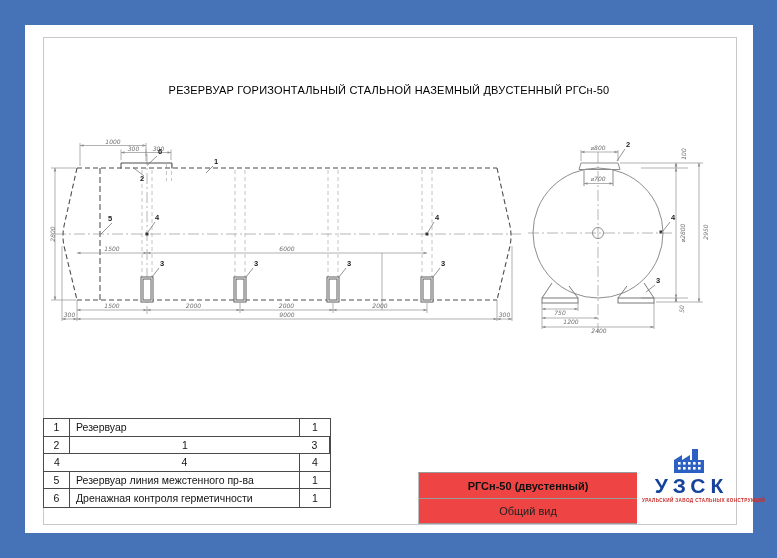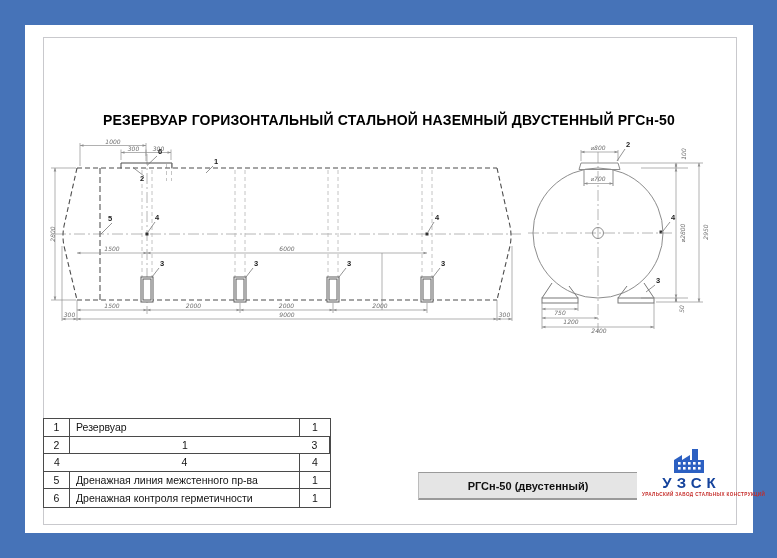--- a/index.html
+++ b/index.html
@@ -5,47 +5,47 @@
   html,body{margin:0;padding:0}
   body{
     width:777px;height:558px;position:relative;overflow:hidden;
     background:#4673b8;
     font-family:"Liberation Sans",sans-serif;
   }
   .page{position:absolute;left:25px;top:25px;width:728px;height:508px;background:#ffffff;}
   .frame{position:absolute;left:43px;top:37px;width:692px;height:486px;border:1px solid #c9c9cd;}
   .dwg-title{
     position:absolute;left:43px;top:84px;width:692px;text-align:center;
-    font-size:14px;font-weight:bold;color:#000;letter-spacing:.2px;white-space:nowrap;margin-top:28px;
+    font-size:11px;font-weight:normal;color:#000;letter-spacing:.2px;white-space:nowrap;
   }
   svg.drawing{position:absolute;left:0;top:0;}
 
   
   .parts{
     position:absolute;left:43px;top:418px;width:286px;
     display:grid;grid-template-columns:26px 1fr 30px;grid-auto-rows:17.5px;
     border:1px solid #4a4a4a;font-size:10.5px;color:#141414;background:#fff;
   }
   .parts .c{border-right:1px solid #4a4a4a;border-bottom:1px solid #4a4a4a;
     display:flex;align-items:center;padding:0 6px;white-space:nowrap;overflow:hidden;}
   .parts .num,.parts .qty{justify-content:center;padding:0;}
   .parts .qty{border-right:none;}
   .parts .c.last{border-bottom:none;}
 
   
   .tblock{position:absolute;left:418px;top:472px;width:218px;
-    border-top:1px solid #9a9a9a;border-bottom:1px solid #9a9a9a;border-left:1px solid #bcbcbc;background:#e5e5e5;}
+    border-top:1px solid #9a9a9a;border-bottom:1px solid #9a9a9a;border-left:1px solid #bcbcbc;background:#ef4444;}
   .tblock .r1{height:25px;border-bottom:1px solid #9a9a9a;display:flex;align-items:center;justify-content:center;
     font-size:11px;font-weight:bold;color:#111;}
   .tblock .r2{height:24px;display:flex;align-items:center;justify-content:center;font-size:11px;color:#222;}
 
   
   .logo{position:absolute;left:642px;top:447px;width:94px;text-align:center;}
   .logo svg{display:block;margin:0 auto;}
-  .logo .abbr{font-size:15px;font-weight:bold;color:#15439c;letter-spacing:5px;line-height:1;margin-top:1px;margin-left:5px;}
+  .logo .abbr{font-size:21px;font-weight:bold;color:#15439c;letter-spacing:5px;line-height:1;margin-top:1px;margin-left:5px;}
   .logo .tag{font-size:4.6px;font-weight:bold;color:#c52b28;letter-spacing:.4px;margin-top:2px;white-space:nowrap;}
 </style>
 </head>
 <body>
 
 <div class="page"></div>
 <div class="frame"></div>
 <div class="dwg-title">РЕЗЕРВУАР ГОРИЗОНТАЛЬНЫЙ СТАЛЬНОЙ НАЗЕМНЫЙ ДВУСТЕННЫЙ РГСн-50</div>
 
 <svg class="drawing" width="777" height="558" viewBox="0 0 777 558">
@@ -250,30 +250,31 @@
   <div class="c num">2</div>
   <div class="c qty">1</div>
 
   <div class="c num">3</div>
   <div class="c qty">4</div>
 
   <div class="c num">4</div>
   <div class="c qty">4</div>
 
   <div class="c num">5</div>
-  <div class="c">Дренажная линия межстенного пр-ва</div>
+  <div class="c">Резервуар линия межстенного пр-ва</div>
   <div class="c qty">1</div>
 
   <div class="c num last">6</div>
   <div class="c last">Дренажная контроля герметичности</div>
   <div class="c qty last">1</div>
 </div>
 
 <div class="tblock">
   <div class="r1">РГСн-50 (двустенный)</div>
+  <div class="r2">Общий вид</div>
 </div>
 
 <div class="logo">
   <svg width="36" height="27" viewBox="0 0 36 27">
     <path fill="#2c60c2" d="M3,26 V13 L11,8 V13 L19,8 V13 H21 V2 H27 V13 H33 V26 Z"></path>
     <g fill="#ffffff">
       <rect x="7" y="15" width="2.6" height="2.6"></rect>
         <rect x="12" y="15" width="2.6" height="2.6"></rect>
         <rect x="17" y="15" width="2.6" height="2.6"></rect>
         <rect x="22" y="15" width="2.6" height="2.6"></rect>

